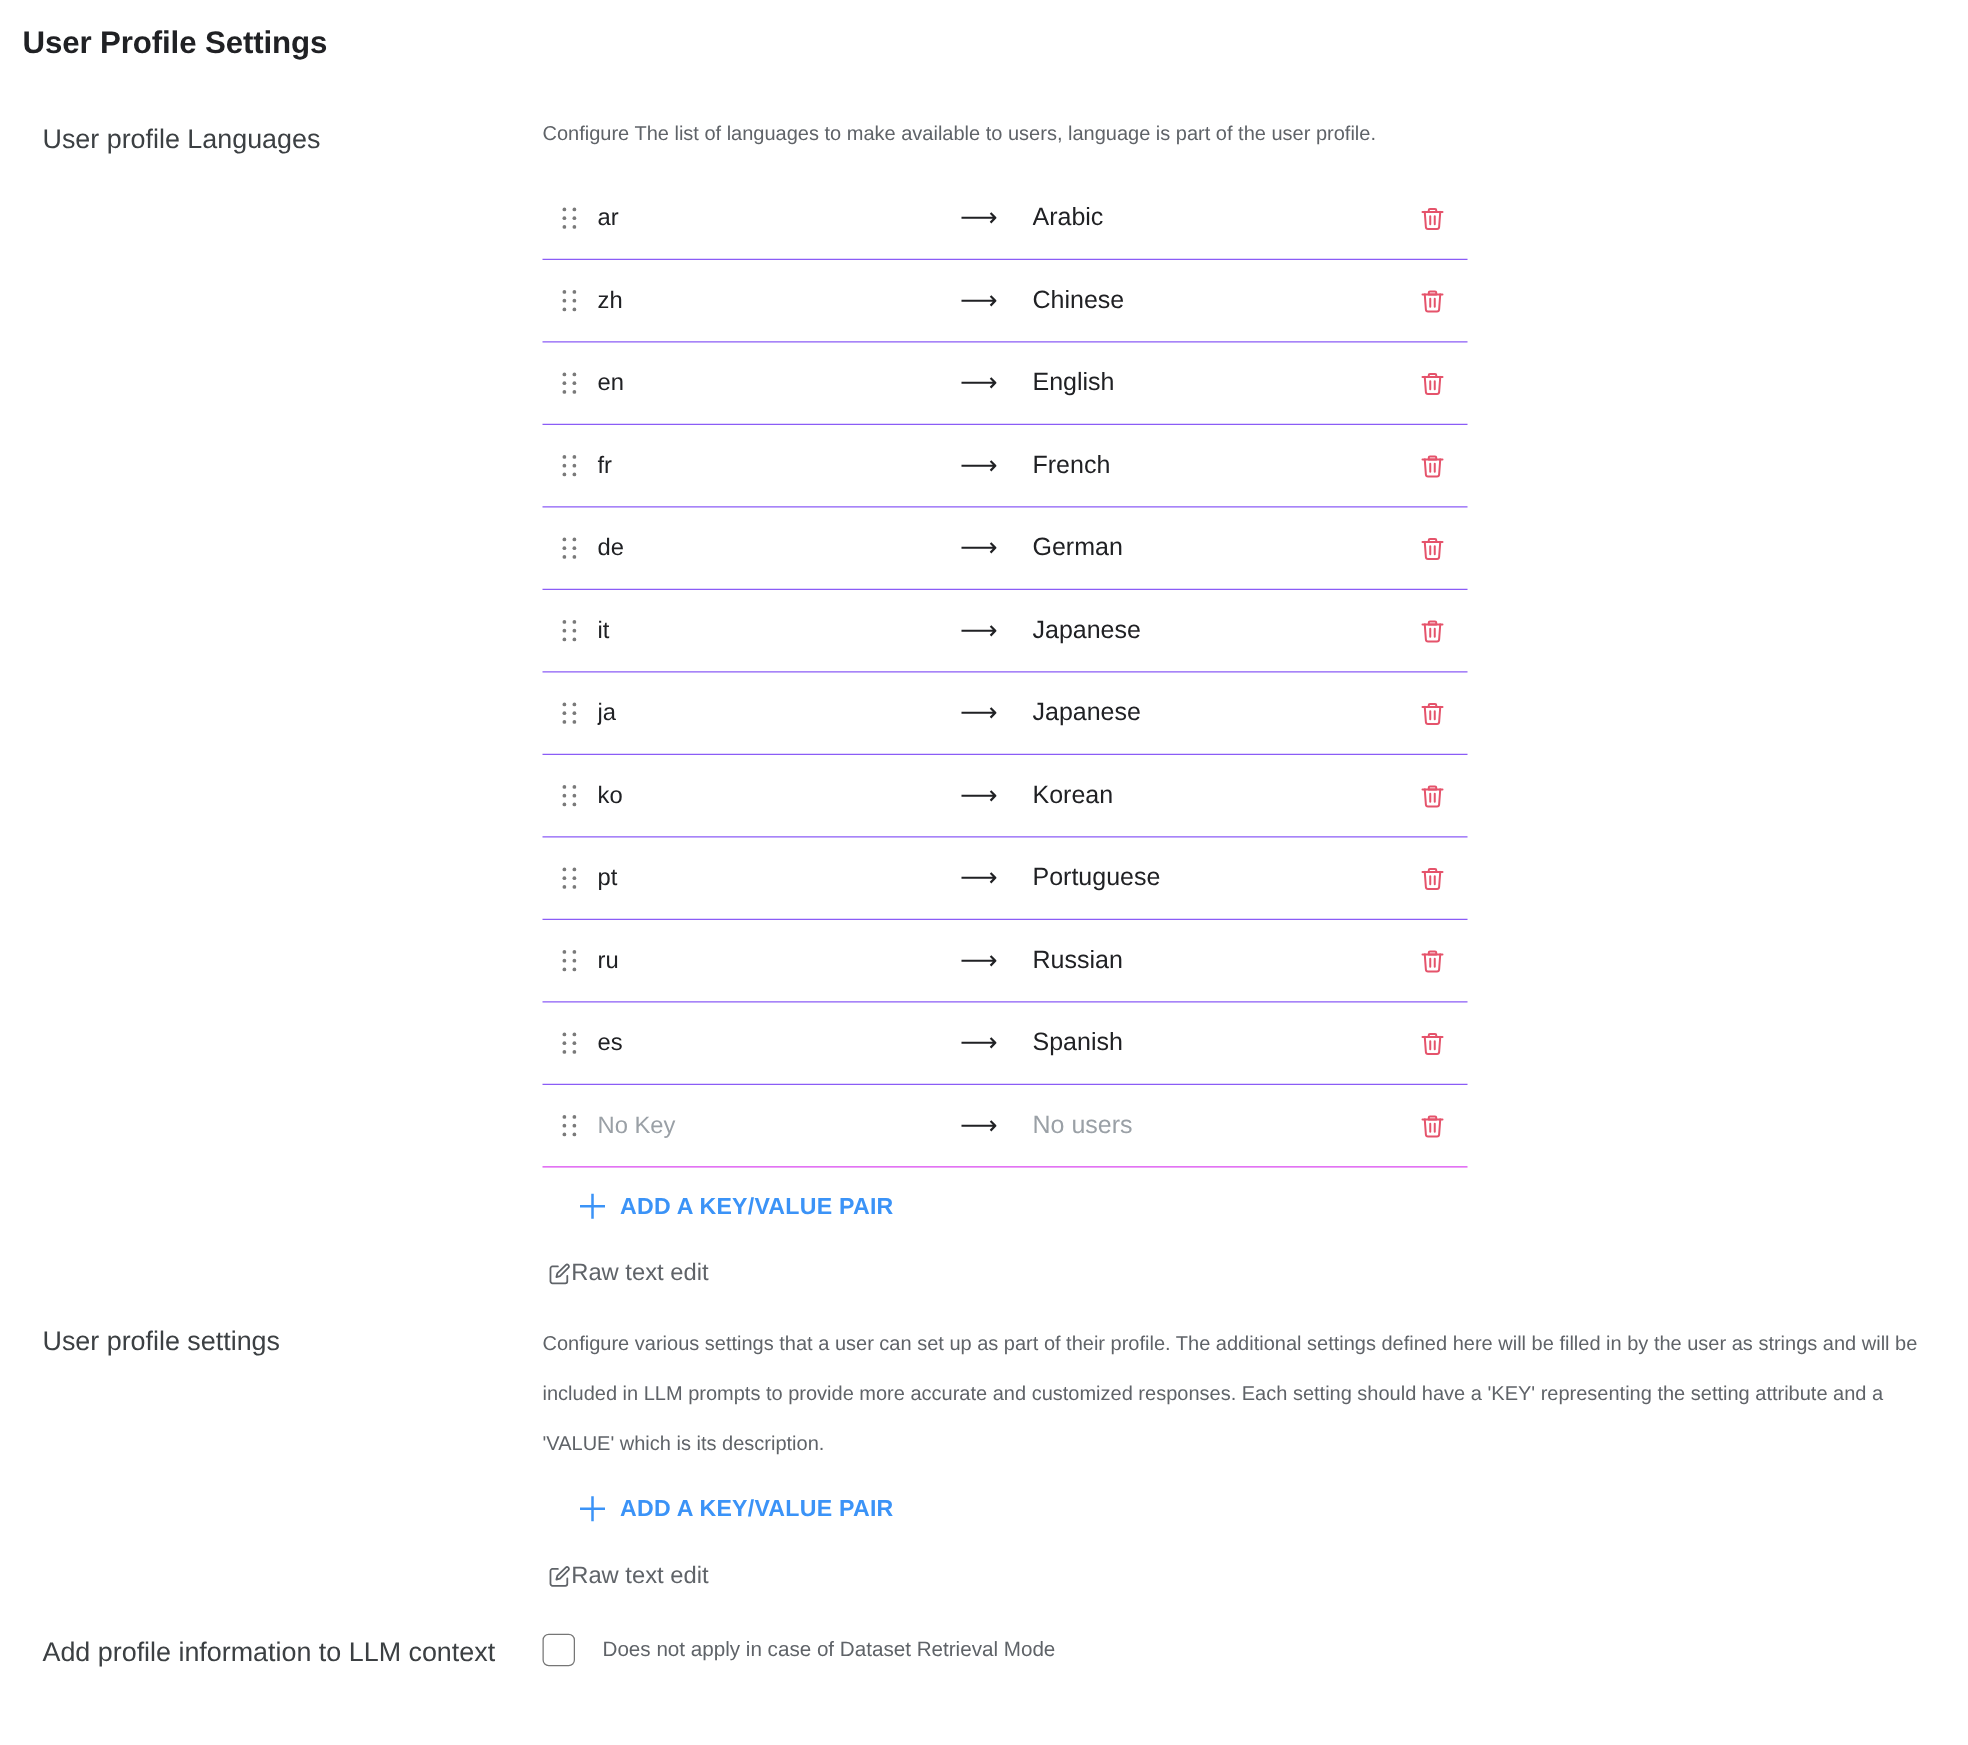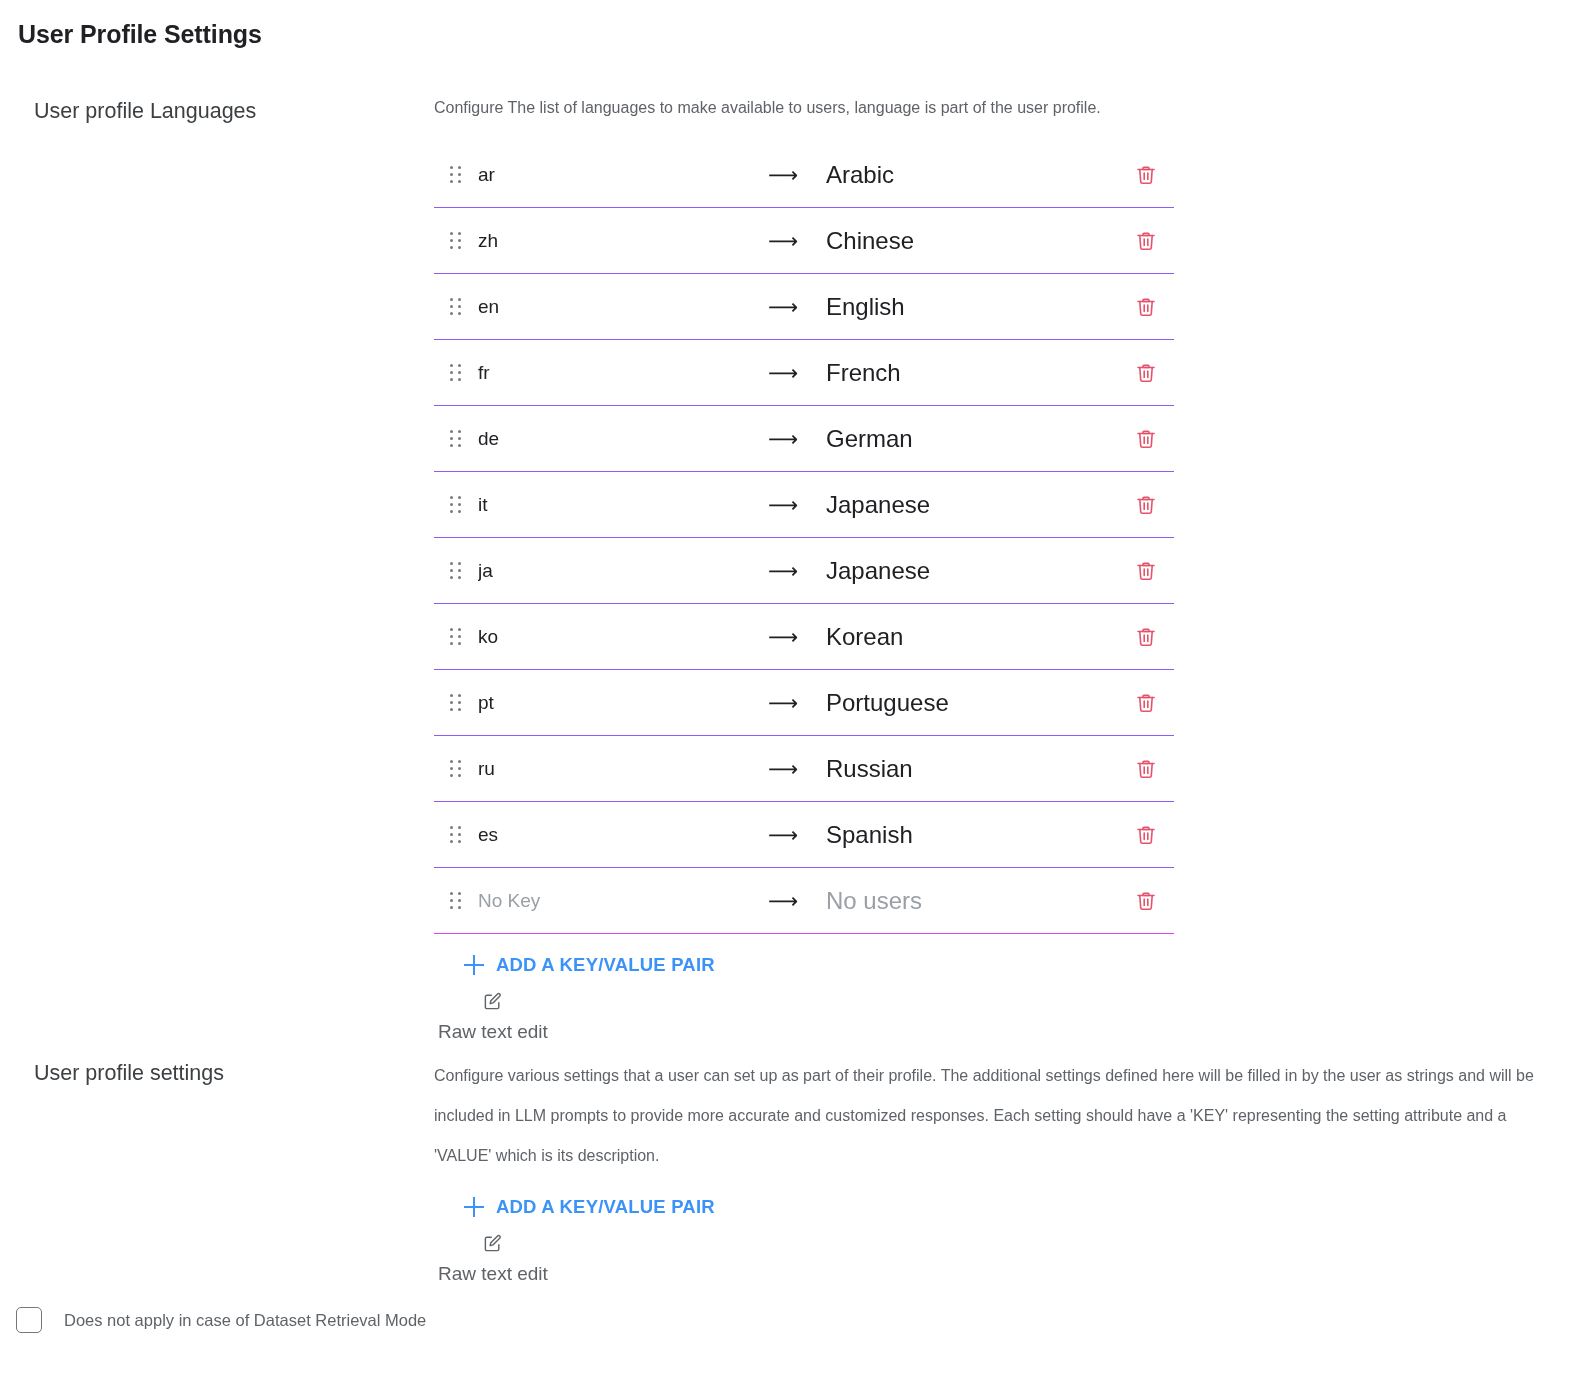--- a/index.html
+++ b/index.html
@@ -124,21 +124,21 @@
   .kv-arrow {
     flex: 0 0 58px;
     width: 58px;
     font-size: 21px;
     color: #202124;
     text-align: left;
     line-height: 1;
   }
   .kv-val {
     flex: 1 1 auto;
-    font-size: 24px;
+    font-size: 20px;
     color: #202124;
     white-space: nowrap;
     overflow: hidden;
     text-overflow: ellipsis;
   }
   .kv-row.empty .kv-key,
   .kv-row.empty .kv-val { color: #9aa0a6; }
 
   .kv-del {
     flex: 0 0 56px;
@@ -183,31 +183,29 @@
     position: absolute;
     background: #3b93f7;
   }
   .plus-icon::before { left: 0; top: 9px; width: 20px; height: 2px; }
   .plus-icon::after  { top: 0; left: 9px; height: 20px; width: 2px; }
 
   
   .raw-edit {
     display: inline-flex;
     align-items: center;
-    gap: 10px;
     background: none;
     border: 0;
     padding: 0;
-    margin-top: 13px;
+    margin-top: 28px;
     margin-left: 4px;
     cursor: pointer;
     color: #5f6368;
     font-family: "Liberation Sans", sans-serif;
     font-size: 19px;
-    flex-direction: column;
   }
   .raw-edit svg { display: block; }
 
   
   .cb-wrap {
     display: flex;
     align-items: center;
     gap: 22px;
     padding-top: 2px;
   }
@@ -582,20 +580,23 @@
               <path d="M18.4 2.6a1.9 1.9 0 0 1 2.7 2.7L12.6 13.8l-3.6.9.9-3.6 8.5-8.5z"></path>
             </svg>
           </span>
           <span>Raw text edit</span>
         </button>
       </div>
     </div>
   </div>
 
   <div class="section sec-context">
+    <div class="label-col">
+      <div class="label-text">Add profile information to LLM context</div>
+    </div>
     <div class="content-col">
       <div class="cb-wrap">
         <button class="checkbox"></button>
         <span class="cb-label">Does not apply in case of Dataset Retrieval Mode</span>
       </div>
     </div>
   </div>
 
 </div>
 

